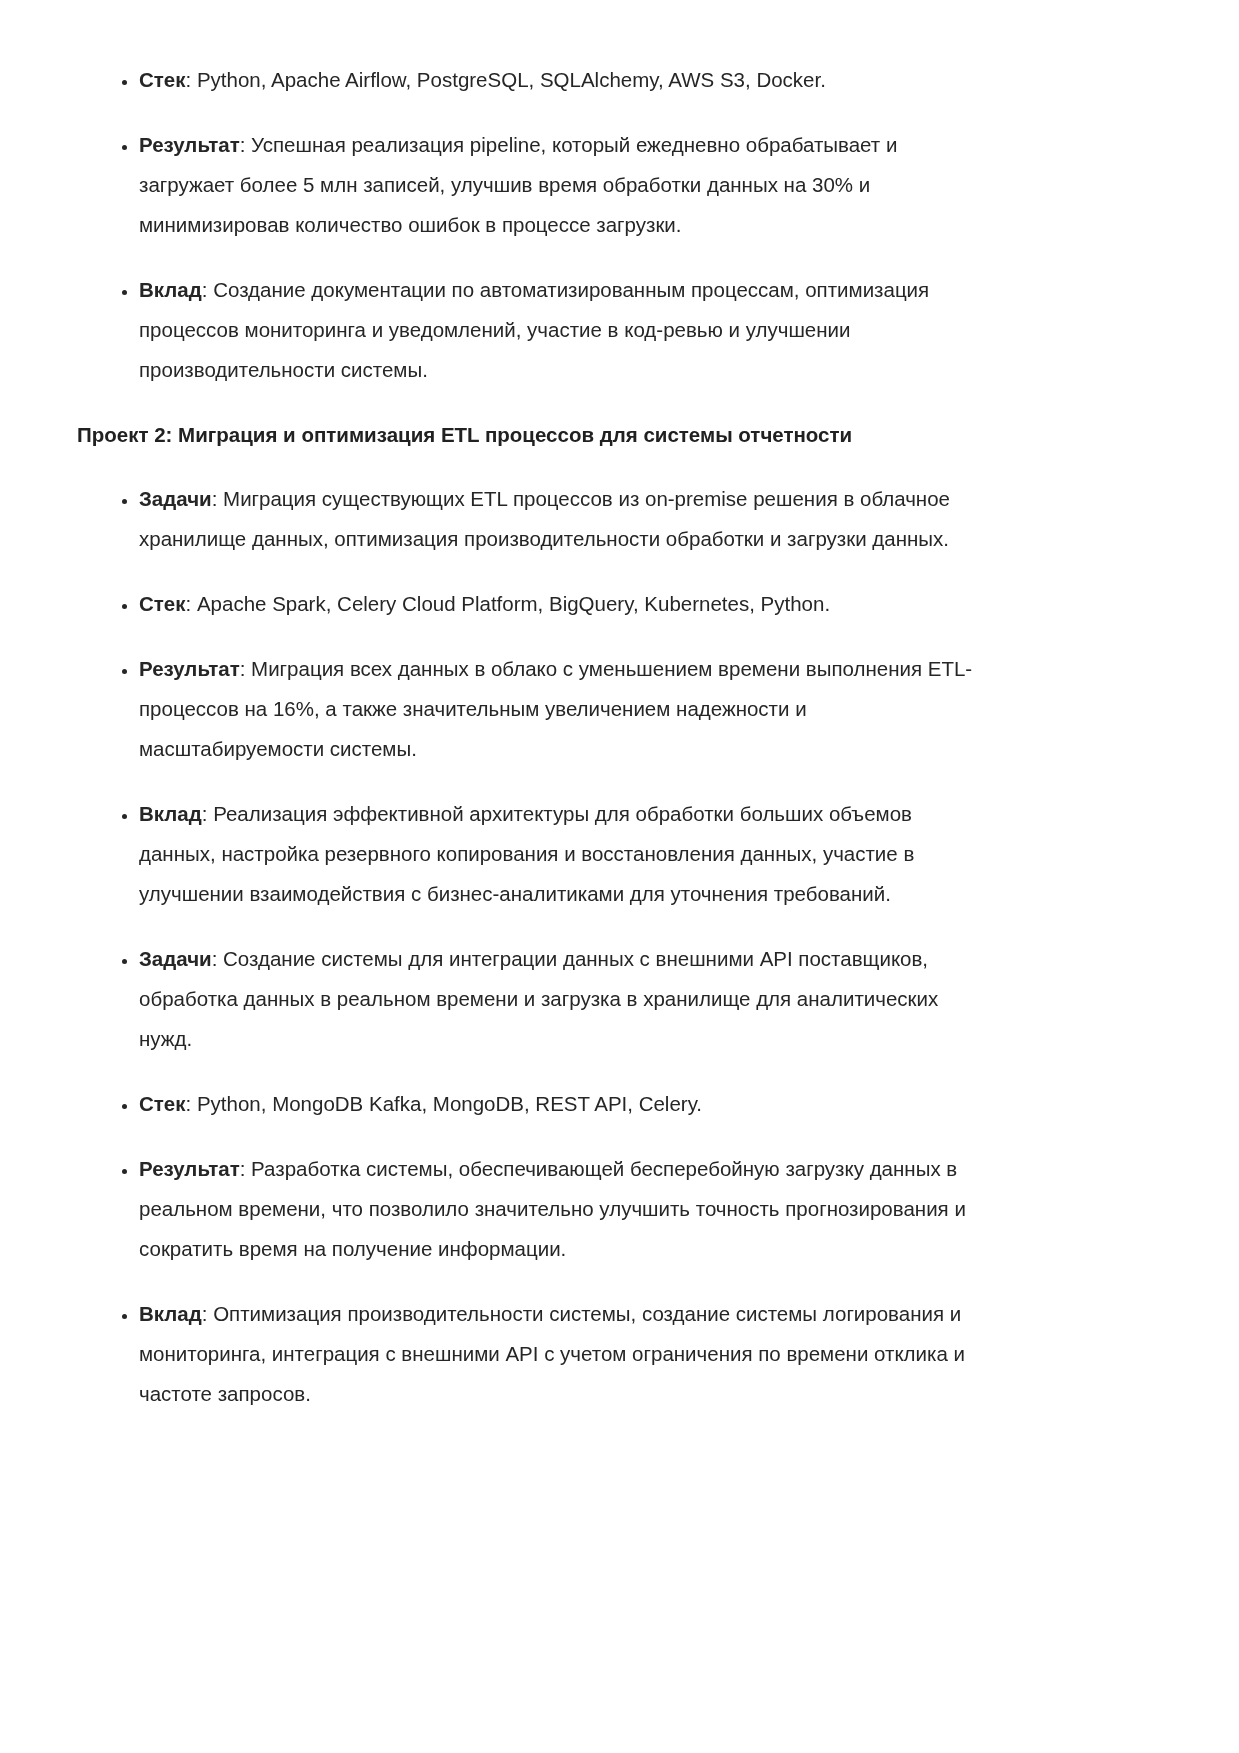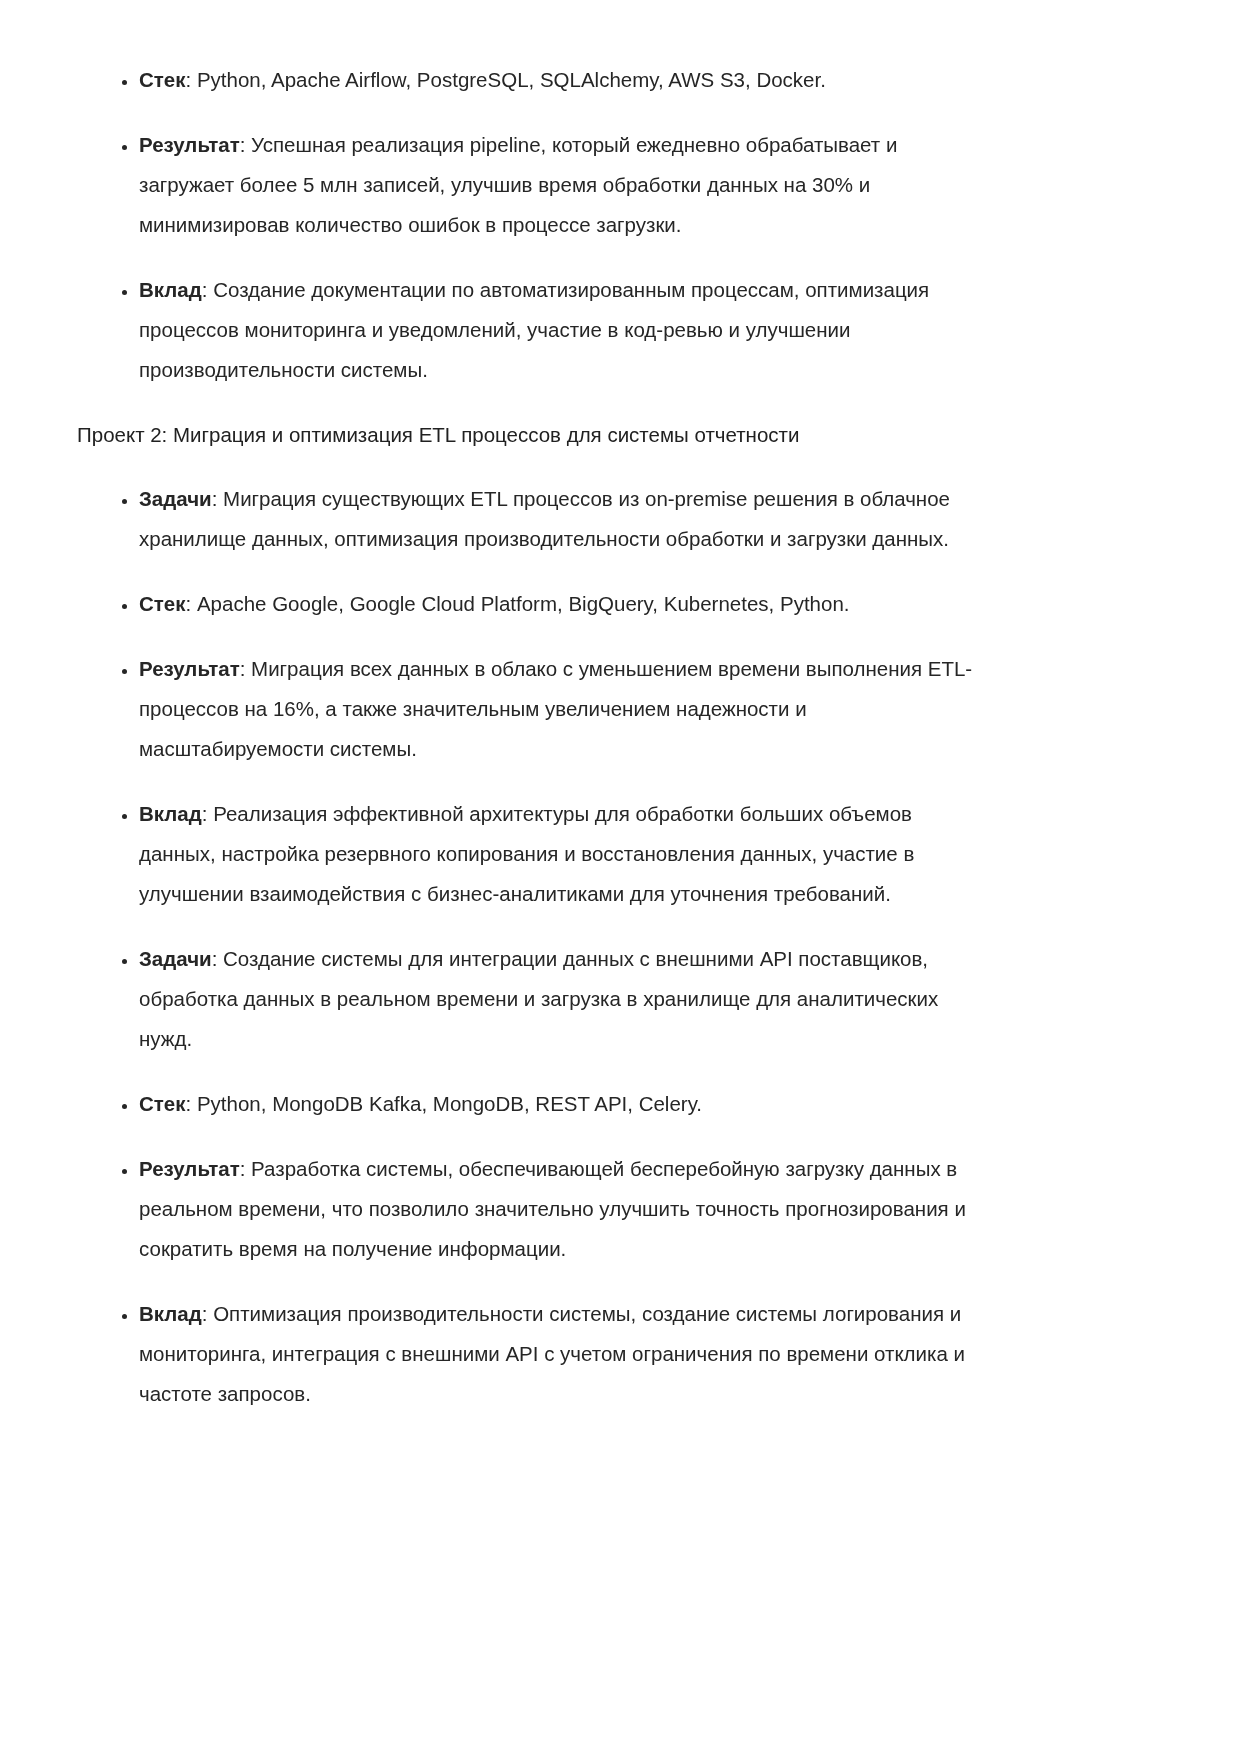--- a/index.html
+++ b/index.html
@@ -35,40 +35,40 @@
     color: #262626;
     font-size: 18px;
   }
   .label {
     font-weight: bold;
   }
   .heading {
     margin: 0 0 24px 0;
     font-size: 20.5px;
     line-height: 40px;
-    font-weight: normal;
+    font-weight: bold;
     color: #212121;
   }
 </style>
 </head>
 <body>
 
 <div class="page">
 
   <ul class="blist">
     <li><span class="label">Стек</span><span>: </span><span>Python, Apache Airflow, PostgreSQL, SQLAlchemy, AWS S3, Docker.</span></li>
     <li><span class="label">Результат</span><span>: </span><span>Успешная реализация pipeline, который ежедневно обрабатывает и загружает более 5 млн записей, улучшив время обработки данных на 30% и минимизировав количество ошибок в процессе загрузки.</span></li>
     <li><span class="label">Вклад</span><span>: </span><span>Создание документации по автоматизированным процессам, оптимизация процессов мониторинга и уведомлений, участие в код-ревью и улучшении производительности системы.</span></li>
   </ul>
 
   <h2 class="heading">Проект 2: Миграция и оптимизация ETL процессов для системы отчетности</h2>
 
   <ul class="blist">
     <li><span class="label">Задачи</span><span>: </span><span>Миграция существующих ETL процессов из on-premise решения в облачное хранилище данных, оптимизация производительности обработки и загрузки данных.</span></li>
-    <li><span class="label">Стек</span><span>: </span><span>Apache Google, Google Cloud Platform, BigQuery, Kubernetes, Python.</span></li>
+    <li><span class="label">Стек</span><span>: </span><span>Apache Spark, Celery Cloud Platform, BigQuery, Kubernetes, Python.</span></li>
     <li><span class="label">Результат</span><span>: </span><span>Миграция всех данных в облако с уменьшением времени выполнения ETL-процессов на 16%, а также значительным увеличением надежности и масштабируемости системы.</span></li>
     <li><span class="label">Вклад</span><span>: </span><span>Реализация эффективной архитектуры для обработки больших объемов данных, настройка резервного копирования и восстановления данных, участие в улучшении взаимодействия с бизнес-аналитиками для уточнения требований.</span></li>
   </ul>
 
 
   <ul class="blist">
     <li><span class="label">Задачи</span><span>: </span><span>Создание системы для интеграции данных с внешними API поставщиков, обработка данных в реальном времени и загрузка в хранилище для аналитических нужд.</span></li>
     <li><span class="label">Стек</span><span>: </span><span>Python, MongoDB Kafka, MongoDB, REST API, Celery.</span></li>
     <li><span class="label">Результат</span><span>: </span><span>Разработка системы, обеспечивающей бесперебойную загрузку данных в реальном времени, что позволило значительно улучшить точность прогнозирования и сократить время на получение информации.</span></li>
     <li><span class="label">Вклад</span><span>: </span><span>Оптимизация производительности системы, создание системы логирования и мониторинга, интеграция с внешними API с учетом ограничения по времени отклика и частоте запросов.</span></li>

